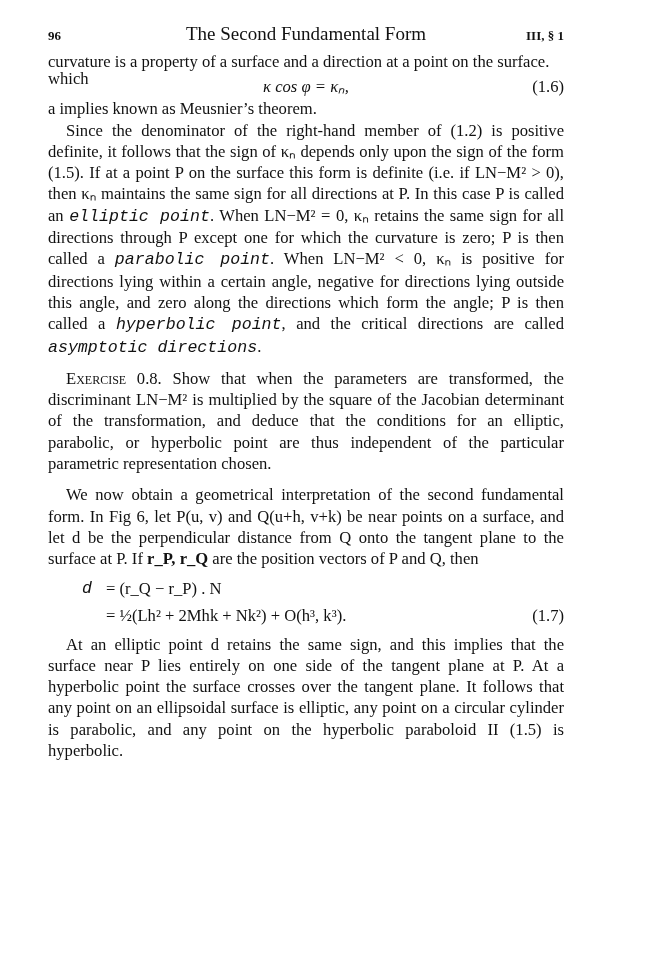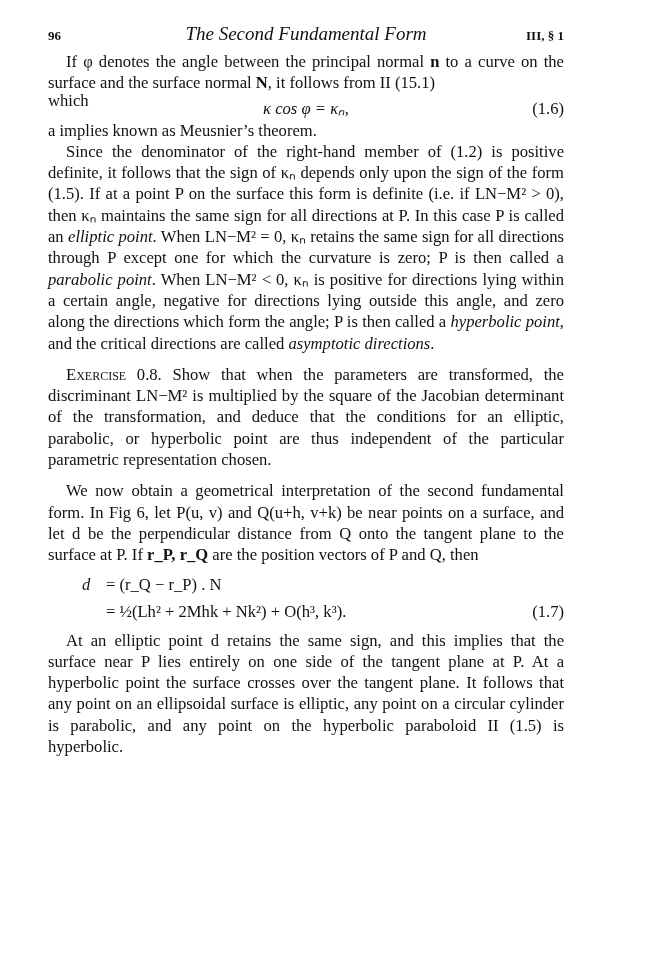--- a/index.html
+++ b/index.html
@@ -7,32 +7,32 @@
     width: 650px; height: 970px; overflow: hidden; position: relative;
     font-family: "DejaVu Serif", "Liberation Serif", serif;
     color: #111111;
   }
   .page { position: absolute; left: 0; top: 13px; width: 650px; height: 970px; }
   .header {
     position: absolute; top: 10px; left: 48px; width: 516px; height: 24px;
     font-family: "Liberation Serif", serif;
   }
   .header .pno { position: absolute; left: 0; top: 5px; font-size: 13px; font-weight: bold; }
-  .header .title { position: absolute; left: 0; right: 0; top: 0; text-align: center; font-style: italic; font-size: 19px; }
+  .header .title { position: absolute; left: 0; right: 0; top: 0; text-align: center; font-size: 19px; }
   .header .sec { position: absolute; right: 0; top: 5px; font-size: 13px; font-weight: bold; }
 
   .body {
     position: absolute; left: 48px; top: 38px; width: 516px;
     font-family: "Liberation Serif", serif;
     font-size: 16.6px; line-height: 21.3px; text-align: justify;
   }
   p { margin: 0; }
   .indent { text-indent: 18px; }
   .gap { margin-top: 10px; }
-  i, .it { font-style: italic; }
+  i, .it { font-style: italic; font-family: Liberation Mono, monospace; }
   b { font-weight: bold; }
   .sc { font-variant: small-caps; }
 
   .eqline { position: relative; height: 26px; }
   .eqline .lead { position: absolute; left: 0; top: -4px; }
   .eqline .eq { position: absolute; left: 0; right: 0; text-align: center; top: 4px; font-style: italic; font-family: Liberation Serif, serif; }
   .eqline .num { position: absolute; right: 0; top: 4px; }
 
   .multi { position: relative; margin-top: 8px; margin-bottom: 2px; }
   .multi .row { position: relative; height: 27px; }
@@ -44,22 +44,22 @@
 <body>
 
 <div class="page">
   <div class="header">
     <span class="pno">96</span>
     <span class="title">The Second Fundamental Form</span>
     <span class="sec">III, § 1</span>
   </div>
 
   <div class="body">
+    <p>curvature is a property of a surface and a direction at a point on the surface.</p>
 
-    <p class="indent"><span>If φ denotes the angle between the principal normal </span><b>n</b><span> to a curve on the surface and the surface normal </span><b>N</b><span>, it follows from II (15.1)</span></p>
 
     <div class="eqline">
       <span class="lead">which</span>
       <span class="eq">κ cos φ = κₙ,</span>
       <span class="num">(1.6)</span>
     </div>
 
     <p>a implies known as Meusnier’s theorem.</p>
 
     <p class="indent"><span>Since the denominator of the right-hand member of (1.2) is positive definite, it follows that the sign of κₙ depends only upon the sign of the form (1.5). If at a point P on the surface this form is definite (i.e. if LN−M² &gt; 0), then κₙ maintains the same sign for all directions at P. In this case P is called an </span><i>elliptic point</i><span>. When LN−M² = 0, κₙ retains the same sign for all directions through P except one for which the curvature is zero; P is then called a </span><i>parabolic point</i><span>. When LN−M² &lt; 0, κₙ is positive for directions lying within a certain angle, negative for directions lying outside this angle, and zero along the directions which form the angle; P is then called a </span><i>hyperbolic point</i><span>, and the critical directions are called </span><i>asymptotic directions</i><span>.</span></p>

